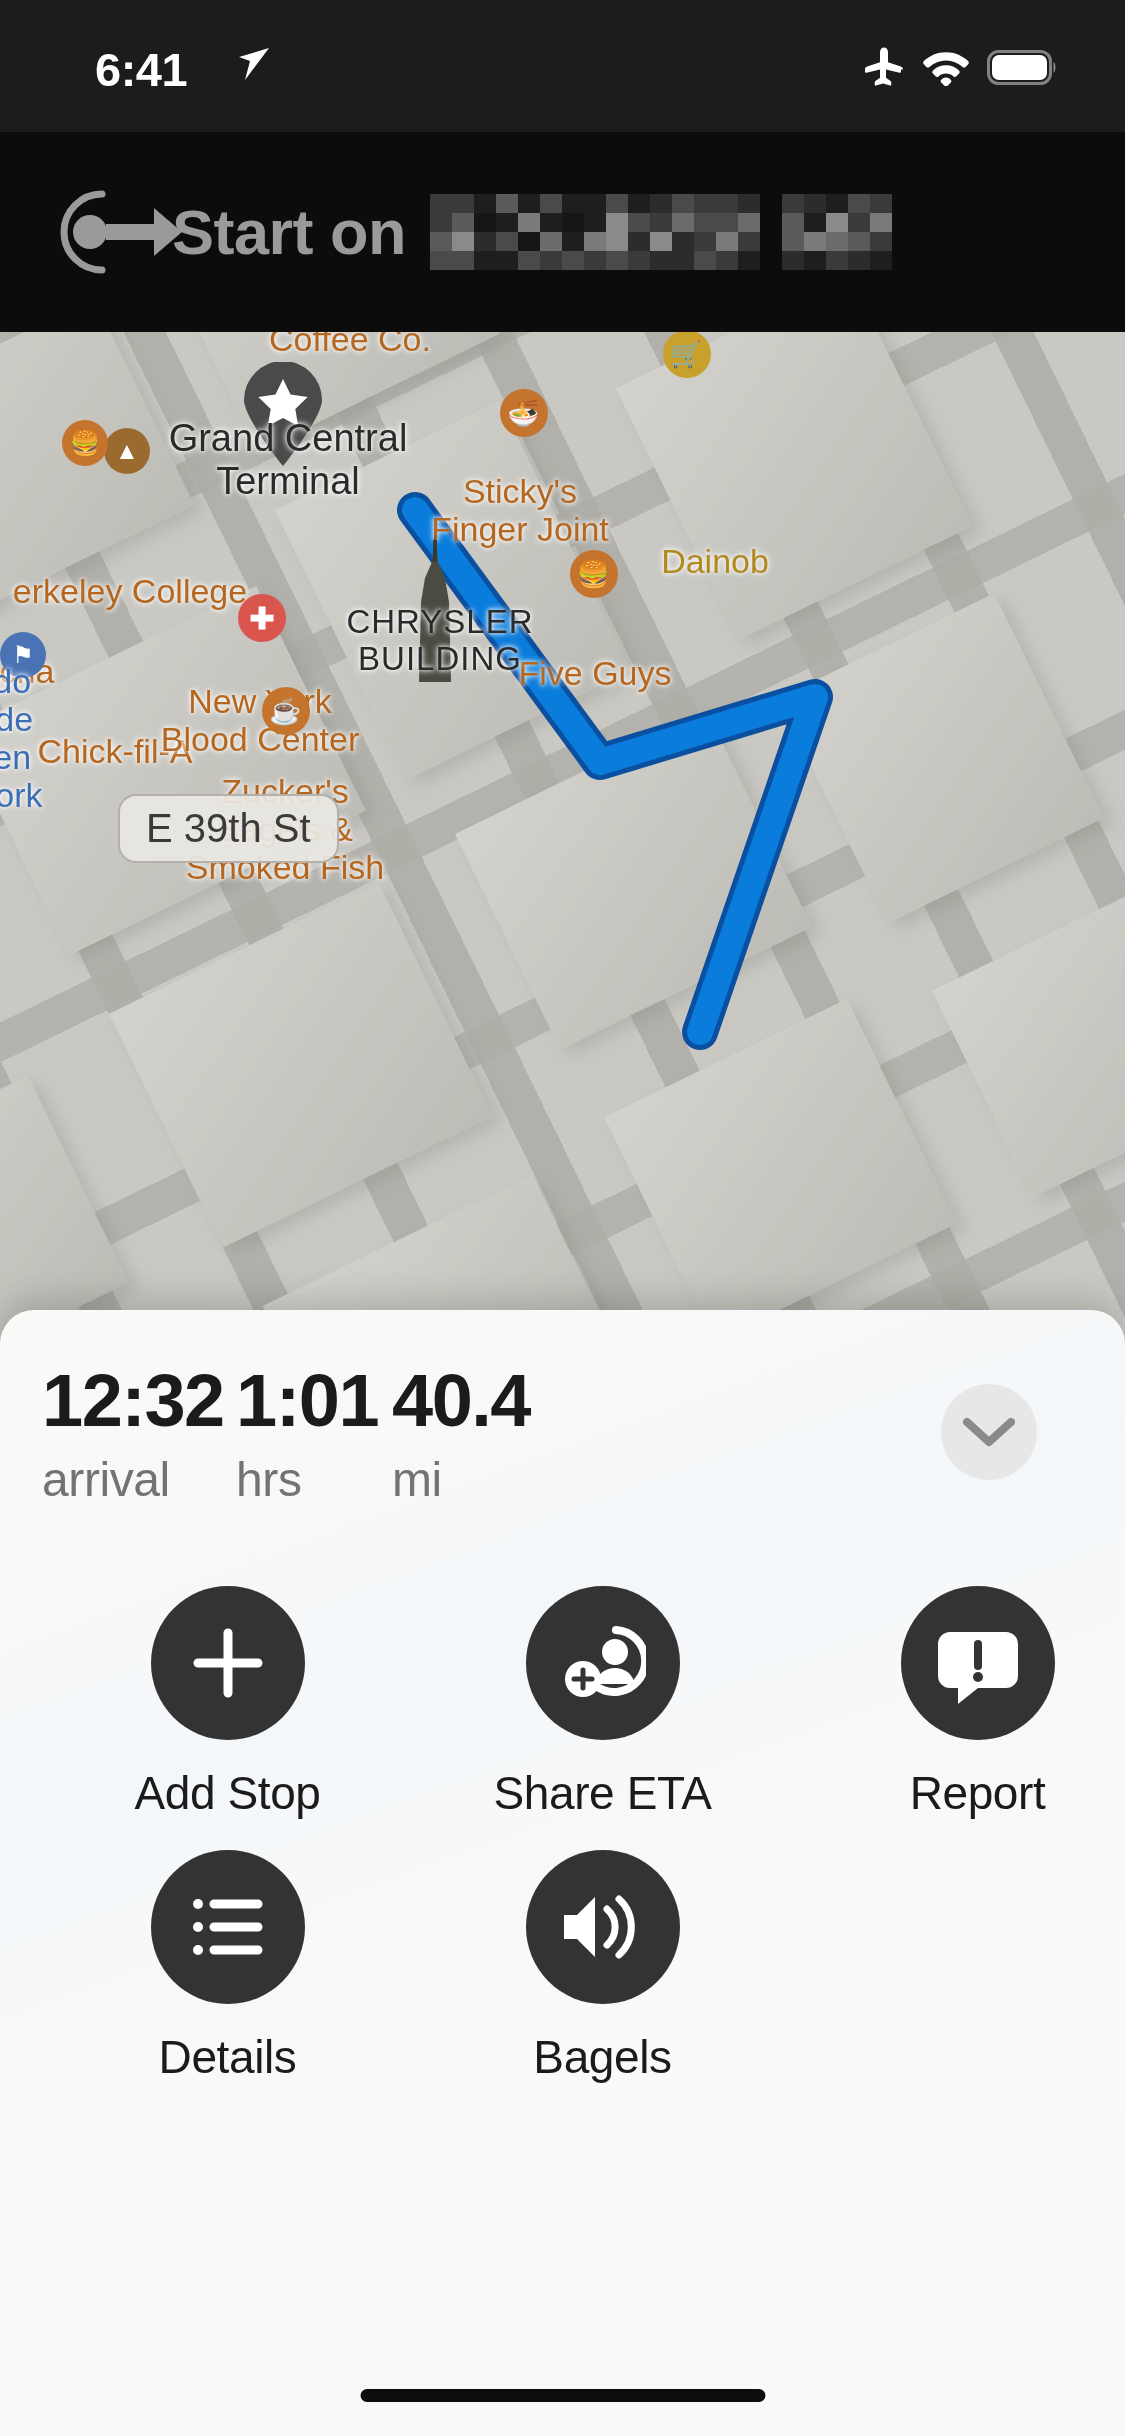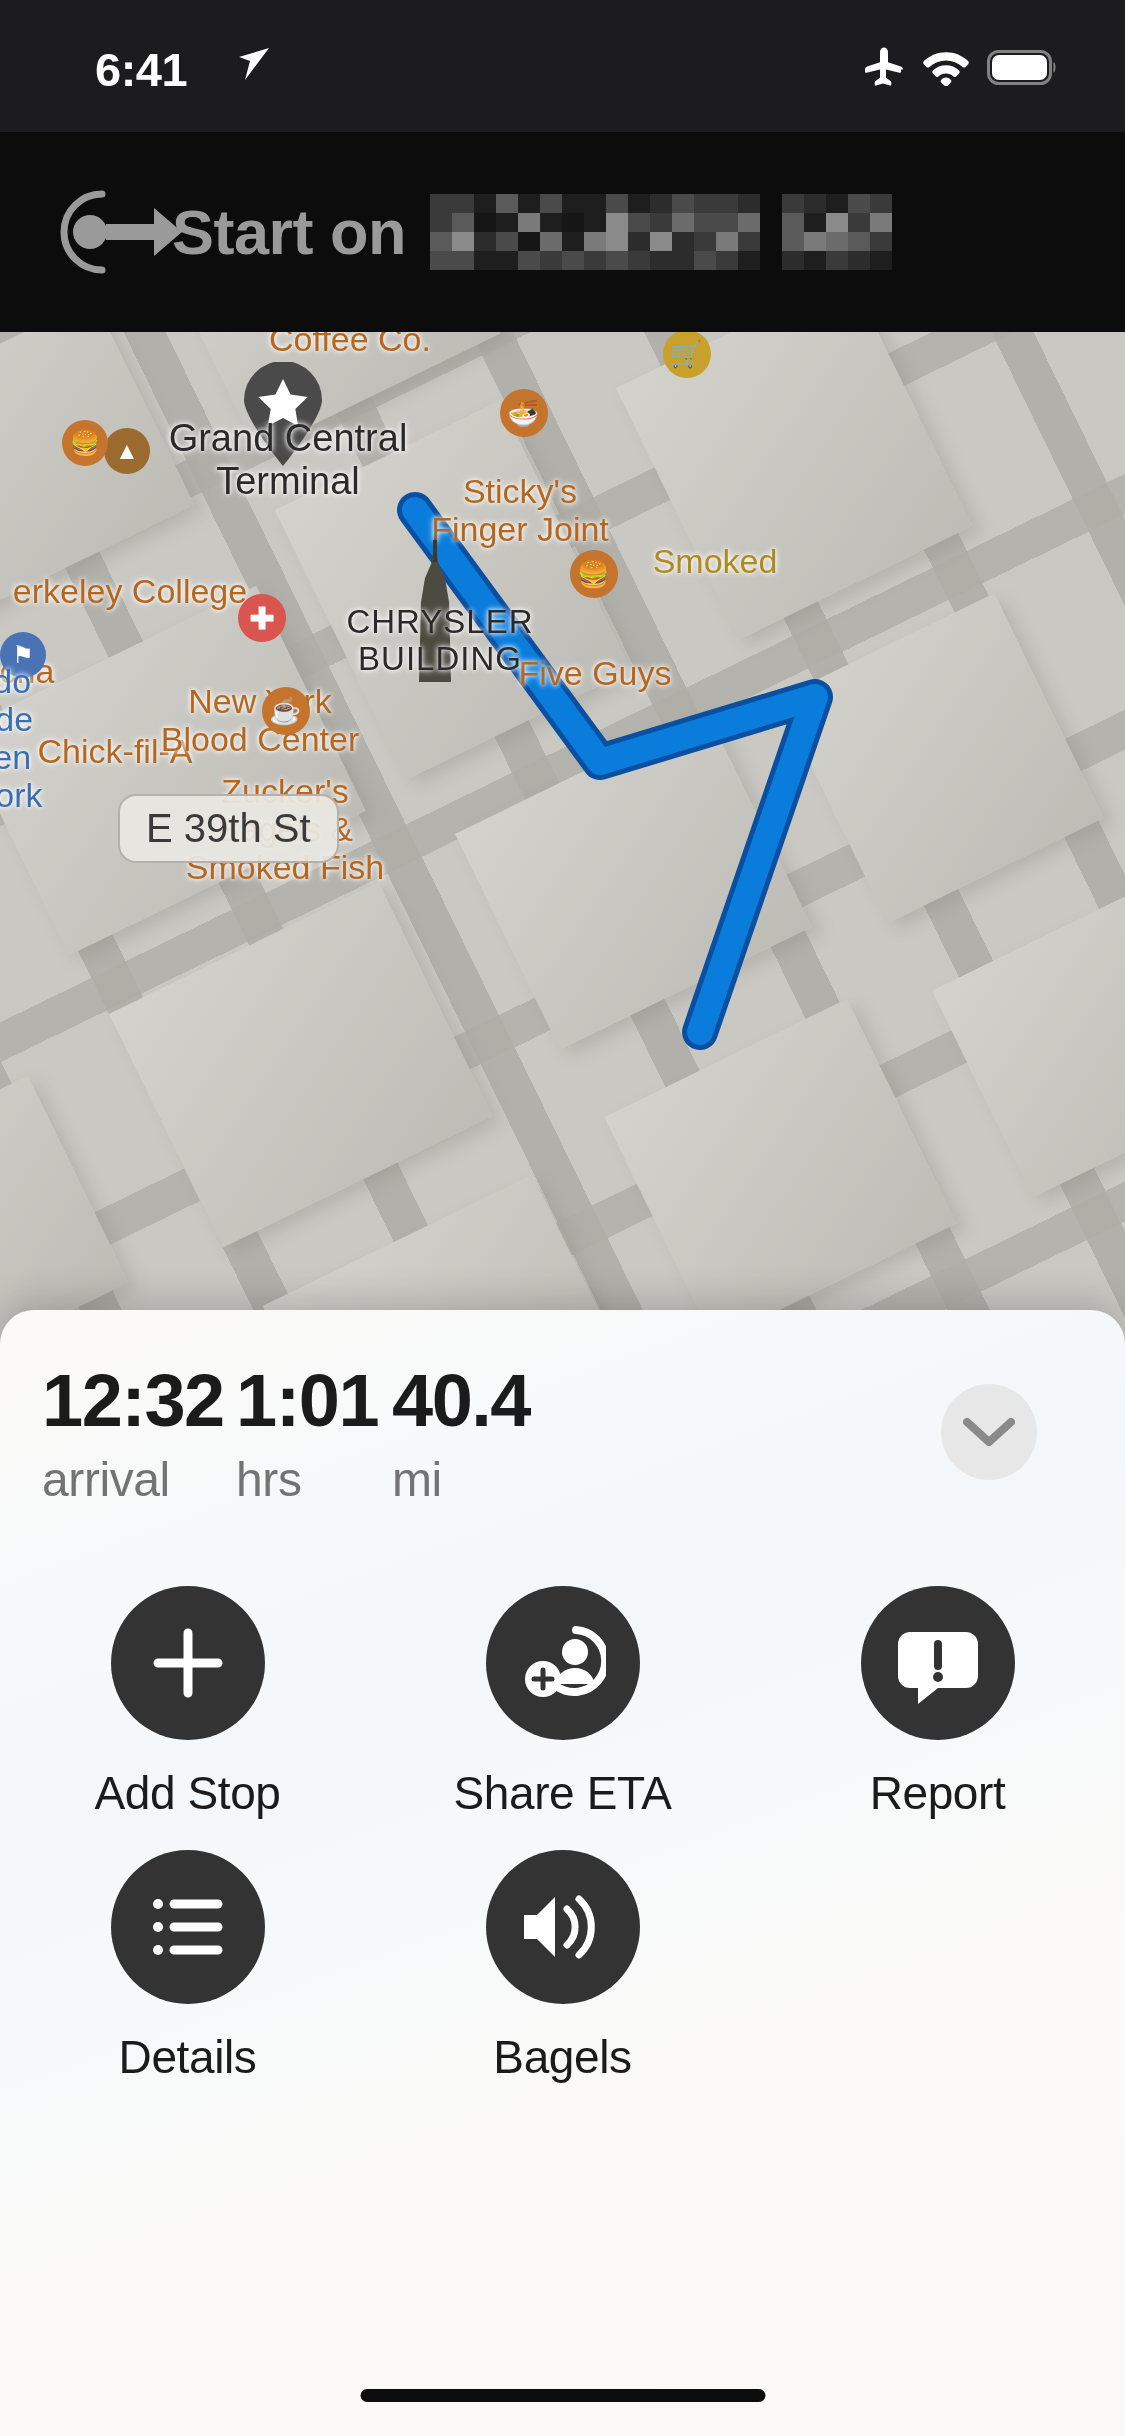--- a/index.html
+++ b/index.html
@@ -104,21 +104,21 @@
   }
   .stat-label {
     margin-top:14px; font-size:48px; font-weight:400; color:#737373; letter-spacing:-0.4px;
   }
   #collapse-btn {
     position:absolute; right:88px; top:20px; width:96px; height:96px;
     border-radius:50%; background:#e7e7e7;
     display:flex; align-items:center; justify-content:center; cursor:pointer;
   }
 
-  #actions { position:absolute; left:0; top:276px; width:1125px; }
+  #actions { position:absolute; left:0; top:276px; width:1125px;padding-left:40px; }
   .action-row { display:flex; width:1125px; margin-bottom:30px; }
   .action {
     width:375px; display:flex; flex-direction:column; align-items:center; cursor:pointer;
   }
   .action-circle {
     width:154px; height:154px; border-radius:50%; background:#333333;
     display:flex; align-items:center; justify-content:center;
   }
   .action-circle.danger { background:#fc3128; }
   .action-label {
@@ -304,21 +304,21 @@
     </div>
 
     <div class="poi-dot" style="left:500px; top:57px; width:48px; height:48px; background:#c4742c; font-size:26px;">🍜</div>
     <div class="poi" style="left:395px; top:140px; width:250px;">
       <span style="white-space:pre-line;">Sticky's
 Finger Joint</span>
     </div>
 
     <div class="poi-dot" style="left:663px; top:-2px; width:48px; height:48px; background:#c8a02c; font-size:26px;">🛒</div>
     <div class="poi" style="left:620px; top:210px; width:190px; color:#b08a1f;">
-      <span>Smoked</span>
+      <span>Dainob</span>
     </div>
 
     <div class="poi-dot" style="left:570px; top:218px; width:48px; height:48px; background:#c4742c; font-size:26px;">🍔</div>
     <div class="poi" style="left:465px; top:322px; width:260px;">
       <span>Five Guys</span>
     </div>
 
     <div class="poi-dot" style="left:238px; top:262px; width:48px; height:48px; background:#d9554e; font-size:30px; font-weight:700;">✚</div>
     <div class="poi" style="left:140px; top:350px; width:240px;">
       <span style="white-space:pre-line;">New York

